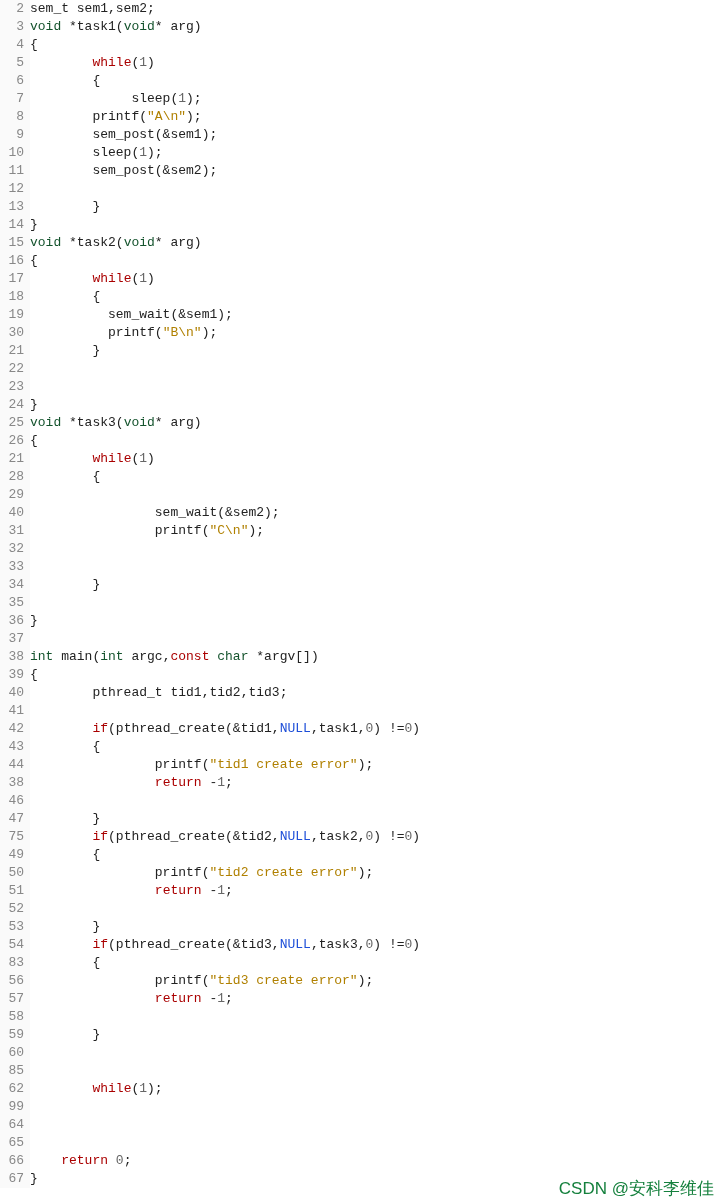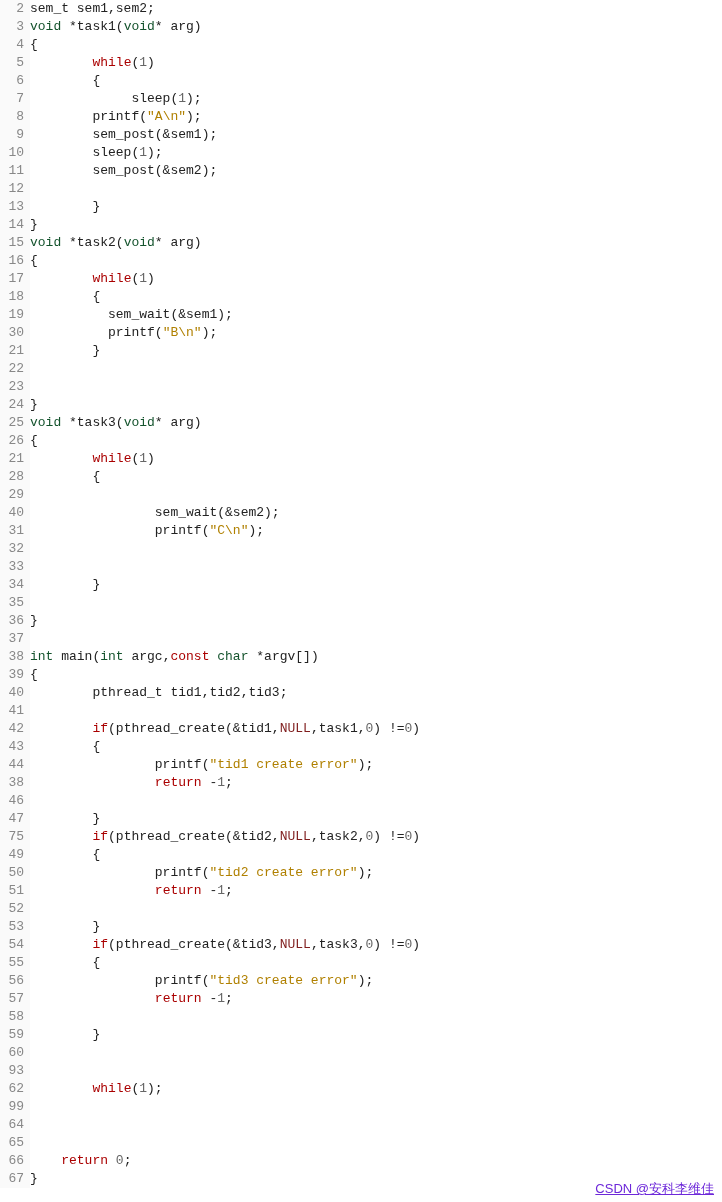--- a/index.html
+++ b/index.html
@@ -31,29 +31,28 @@
     white-space: pre;
     color: #222;
   }
   .code div {
     height: 18px;
   }
   .kw { color: #aa0000; font-weight: normal; }
   .type { color: #14532d; font-weight: normal; }
   .num { color: #666666; }
   .str { color: #b08000; }
-  .const { color: #7f1d1d; }
+  .const { color: #1d4ed8; }
   .watermark {
     position: fixed;
     right: 8px;
     bottom: 4px;
-    color: #6d28d9;
-    font-size: 13px;
+    color: #15803d;
+    font-size: 17px;
     font-family: sans-serif;
-    text-decoration: underline;
   }
 </style>
 </head>
 <body>
 
 <div class="editor">
   <div class="gutter" id="gutter">
       <div>2</div>
       <div>3</div>
       <div>4</div>
@@ -100,27 +99,27 @@
       <div>38</div>
       <div>46</div>
       <div>47</div>
       <div>75</div>
       <div>49</div>
       <div>50</div>
       <div>51</div>
       <div>52</div>
       <div>53</div>
       <div>54</div>
-      <div>55</div>
+      <div>83</div>
       <div>56</div>
       <div>57</div>
       <div>58</div>
       <div>59</div>
       <div>60</div>
-      <div>93</div>
+      <div>85</div>
       <div>62</div>
       <div>99</div>
       <div>64</div>
       <div>65</div>
       <div>66</div>
       <div>67</div>
     </div>
   <div class="code" id="code"><div>sem_t sem1,sem2;</div><div><span class="type">void</span> *task1(<span class="type">void</span>* arg)</div><div>{</div><div>        <span class="kw">while</span>(<span class="num">1</span>)</div><div>        {</div><div>             sleep(<span class="num">1</span>);</div><div>        printf(<span class="str">"A\n"</span>);</div><div>        sem_post(&amp;sem1);</div><div>        sleep(<span class="num">1</span>);</div><div>        sem_post(&amp;sem2);</div><div></div><div>        }</div><div>}</div><div><span class="type">void</span> *task2(<span class="type">void</span>* arg)</div><div>{</div><div>        <span class="kw">while</span>(<span class="num">1</span>)</div><div>        {</div><div>          sem_wait(&amp;sem1);</div><div>          printf(<span class="str">"B\n"</span>);</div><div>        }</div><div></div><div></div><div>}</div><div><span class="type">void</span> *task3(<span class="type">void</span>* arg)</div><div>{</div><div>        <span class="kw">while</span>(<span class="num">1</span>)</div><div>        {</div><div></div><div>                sem_wait(&amp;sem2);</div><div>                printf(<span class="str">"C\n"</span>);</div><div></div><div></div><div>        }</div><div></div><div>}</div><div></div><div><span class="type">int</span> main(<span class="type">int</span> argc,<span class="kw">const</span> <span class="type">char</span> *argv[])</div><div>{</div><div>        pthread_t tid1,tid2,tid3;</div><div></div><div>        <span class="kw">if</span>(pthread_create(&amp;tid1,<span class="const">NULL</span>,task1,<span class="num">0</span>) !=<span class="num">0</span>)</div><div>        {</div><div>                printf(<span class="str">"tid1 create error"</span>);</div><div>                <span class="kw">return</span> -<span class="num">1</span>;</div><div></div><div>        }</div><div>        <span class="kw">if</span>(pthread_create(&amp;tid2,<span class="const">NULL</span>,task2,<span class="num">0</span>) !=<span class="num">0</span>)</div><div>        {</div><div>                printf(<span class="str">"tid2 create error"</span>);</div><div>                <span class="kw">return</span> -<span class="num">1</span>;</div><div></div><div>        }</div><div>        <span class="kw">if</span>(pthread_create(&amp;tid3,<span class="const">NULL</span>,task3,<span class="num">0</span>) !=<span class="num">0</span>)</div><div>        {</div><div>                printf(<span class="str">"tid3 create error"</span>);</div><div>                <span class="kw">return</span> -<span class="num">1</span>;</div><div></div><div>        }</div><div></div><div></div><div>        <span class="kw">while</span>(<span class="num">1</span>);</div><div></div><div></div><div></div><div>    <span class="kw">return</span> <span class="num">0</span>;</div><div>}</div></div>
 </div>
 

